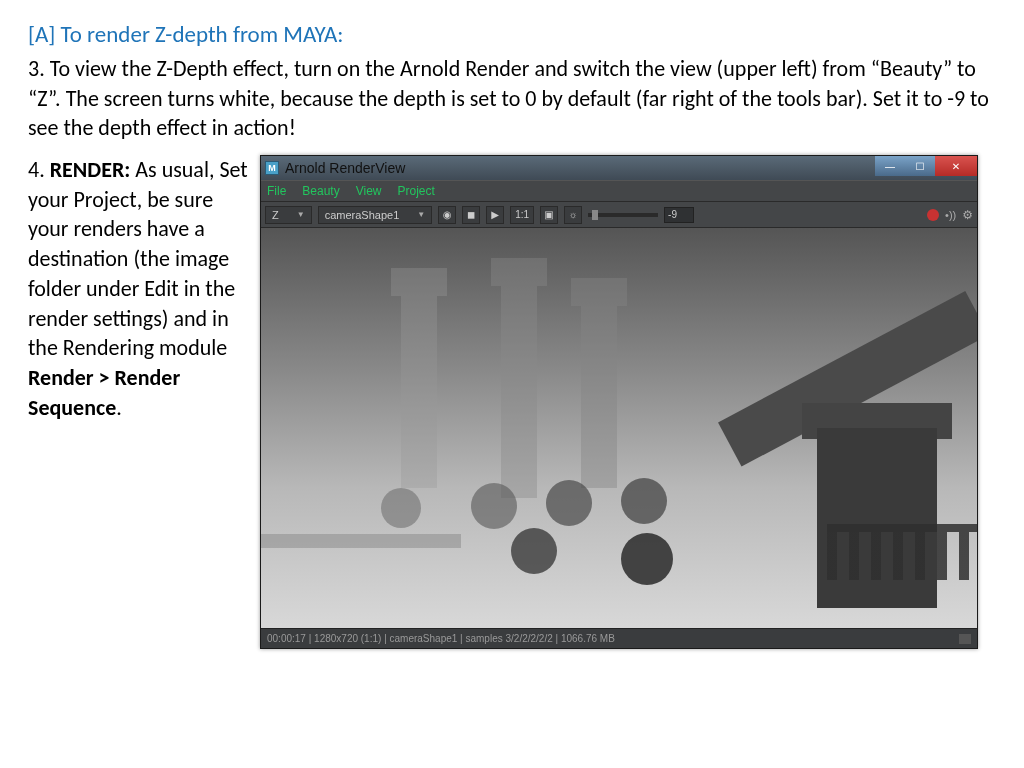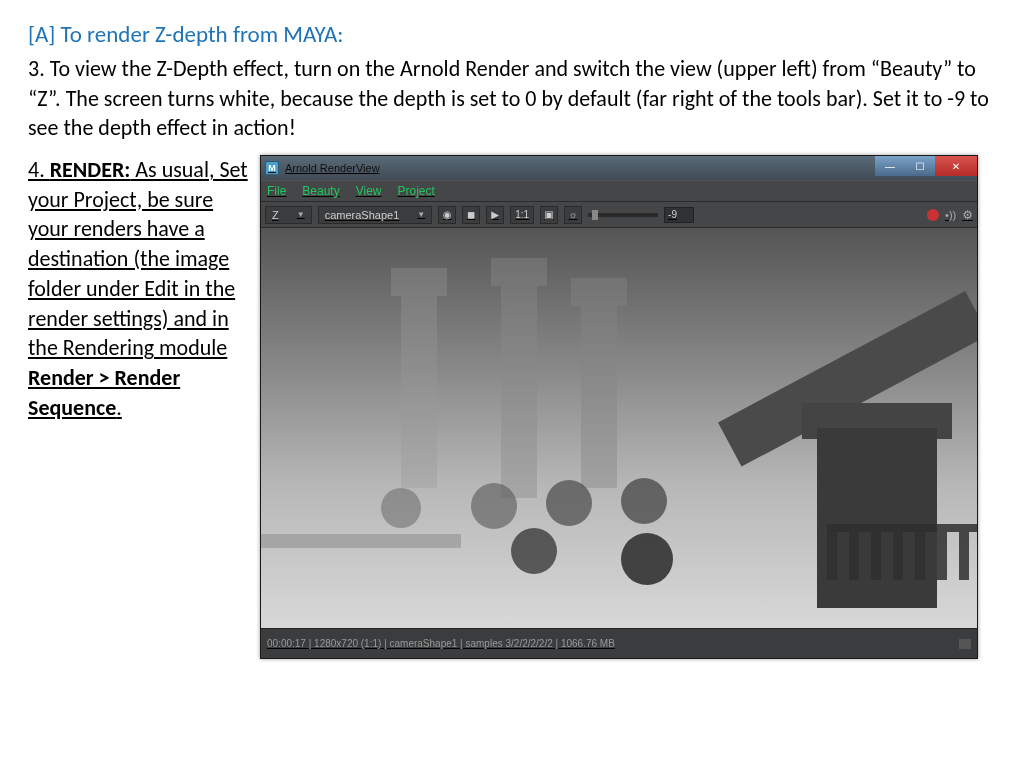--- a/index.html
+++ b/index.html
@@ -10,21 +10,21 @@
     background: #fff;
     color: #000;
     overflow: hidden;
     position: relative;
   }
   .slide { padding: 20px 28px; }
   h1.title { font-size: 44px; font-weight: 400; margin-bottom: 4px; letter-spacing: -0.5px;}
   .subhead { font-size: 23px; font-weight: 400; color: #1F74B8; margin-bottom: 6px; }
   .body-text { font-size: 22px; line-height: 1.35; margin-bottom: 12px; }
   .body-text b { font-weight: 400; margin-top: 16px; }
-  .content-row { display: flex; align-items: flex-start; gap: 12px; text-decoration: underline; }
+  .content-row { display: flex; align-items: flex-start; gap: 12px; }
   .left-col { width: 220px; font-size: 22px; line-height: 1.35; flex-shrink:0;}
   .screenshot { flex: 1; }
 
   
   .arv-window {
     width: 718px;
     background: #3b3f41;
     border: 1px solid #1a1a1a;
     font-family: "Segoe UI", Tahoma, sans-serif;
     font-size: 11px;
@@ -37,21 +37,21 @@
     display: flex;
     align-items: center;
     padding: 0 4px;
     position: relative;
   }
   .arv-icon {
     width: 14px; height: 14px; background:#49a0c8; color:#fff; font-weight:bold;
     font-size:9px; display:flex; align-items:center; justify-content:center;
     margin-right:6px; border:1px solid #2a5a75;
   }
-  .arv-title { color:#111; font-size:11px; }
+  .arv-title { color:#111; font-size:14px; }
   .arv-winbtns { position:absolute; right:0; top:0; display:flex; height:20px;}
   .arv-winbtn {
     width: 30px; height:20px; display:flex; align-items:center; justify-content:center;
     font-size:10px; color:#fff;
   }
   .arv-min { background: linear-gradient(#7aa3c8,#4a6a8a);}
   .arv-max { background: linear-gradient(#7aa3c8,#4a6a8a);}
   .arv-close { background: linear-gradient(#d9534f,#b52b27); width:42px;}
   .arv-menubar {
     height: 22px; background:#444648; display:flex; align-items:center;
@@ -108,21 +108,21 @@
   .beam {
     width:280px; height:50px; right:0; top:60px;
     background:#4a4a4a; transform: rotate(-28deg); transform-origin: right center;
   }
   .rail-l { left:0; bottom:80px; width:200px; height:14px; background:#777; opacity:0.4;}
   .rail-r { right:0; bottom:48px; width:150px; height:48px;
     background: repeating-linear-gradient(90deg,#2f2f2f 0 10px, transparent 10px 22px);
     opacity:0.85;}
   .rail-r-top { right:0; bottom:96px; width:150px; height:8px; background:#2f2f2f; opacity:0.85;}
   .arv-status {
-    height:30px; background:#3a3c3e; color:#999; font-size:10px;
+    height:20px; background:#3a3c3e; color:#999; font-size:10px;
     display:flex; align-items:center; padding:0 6px; justify-content:space-between;
     border-top:1px solid #222;
   }
   .arv-status-right { width:12px; height:10px; background:#555;}
 </style>
 </head>
 <body>
 
 <div class="slide">
   <div class="subhead">[A] To render Z-depth from MAYA:</div>

